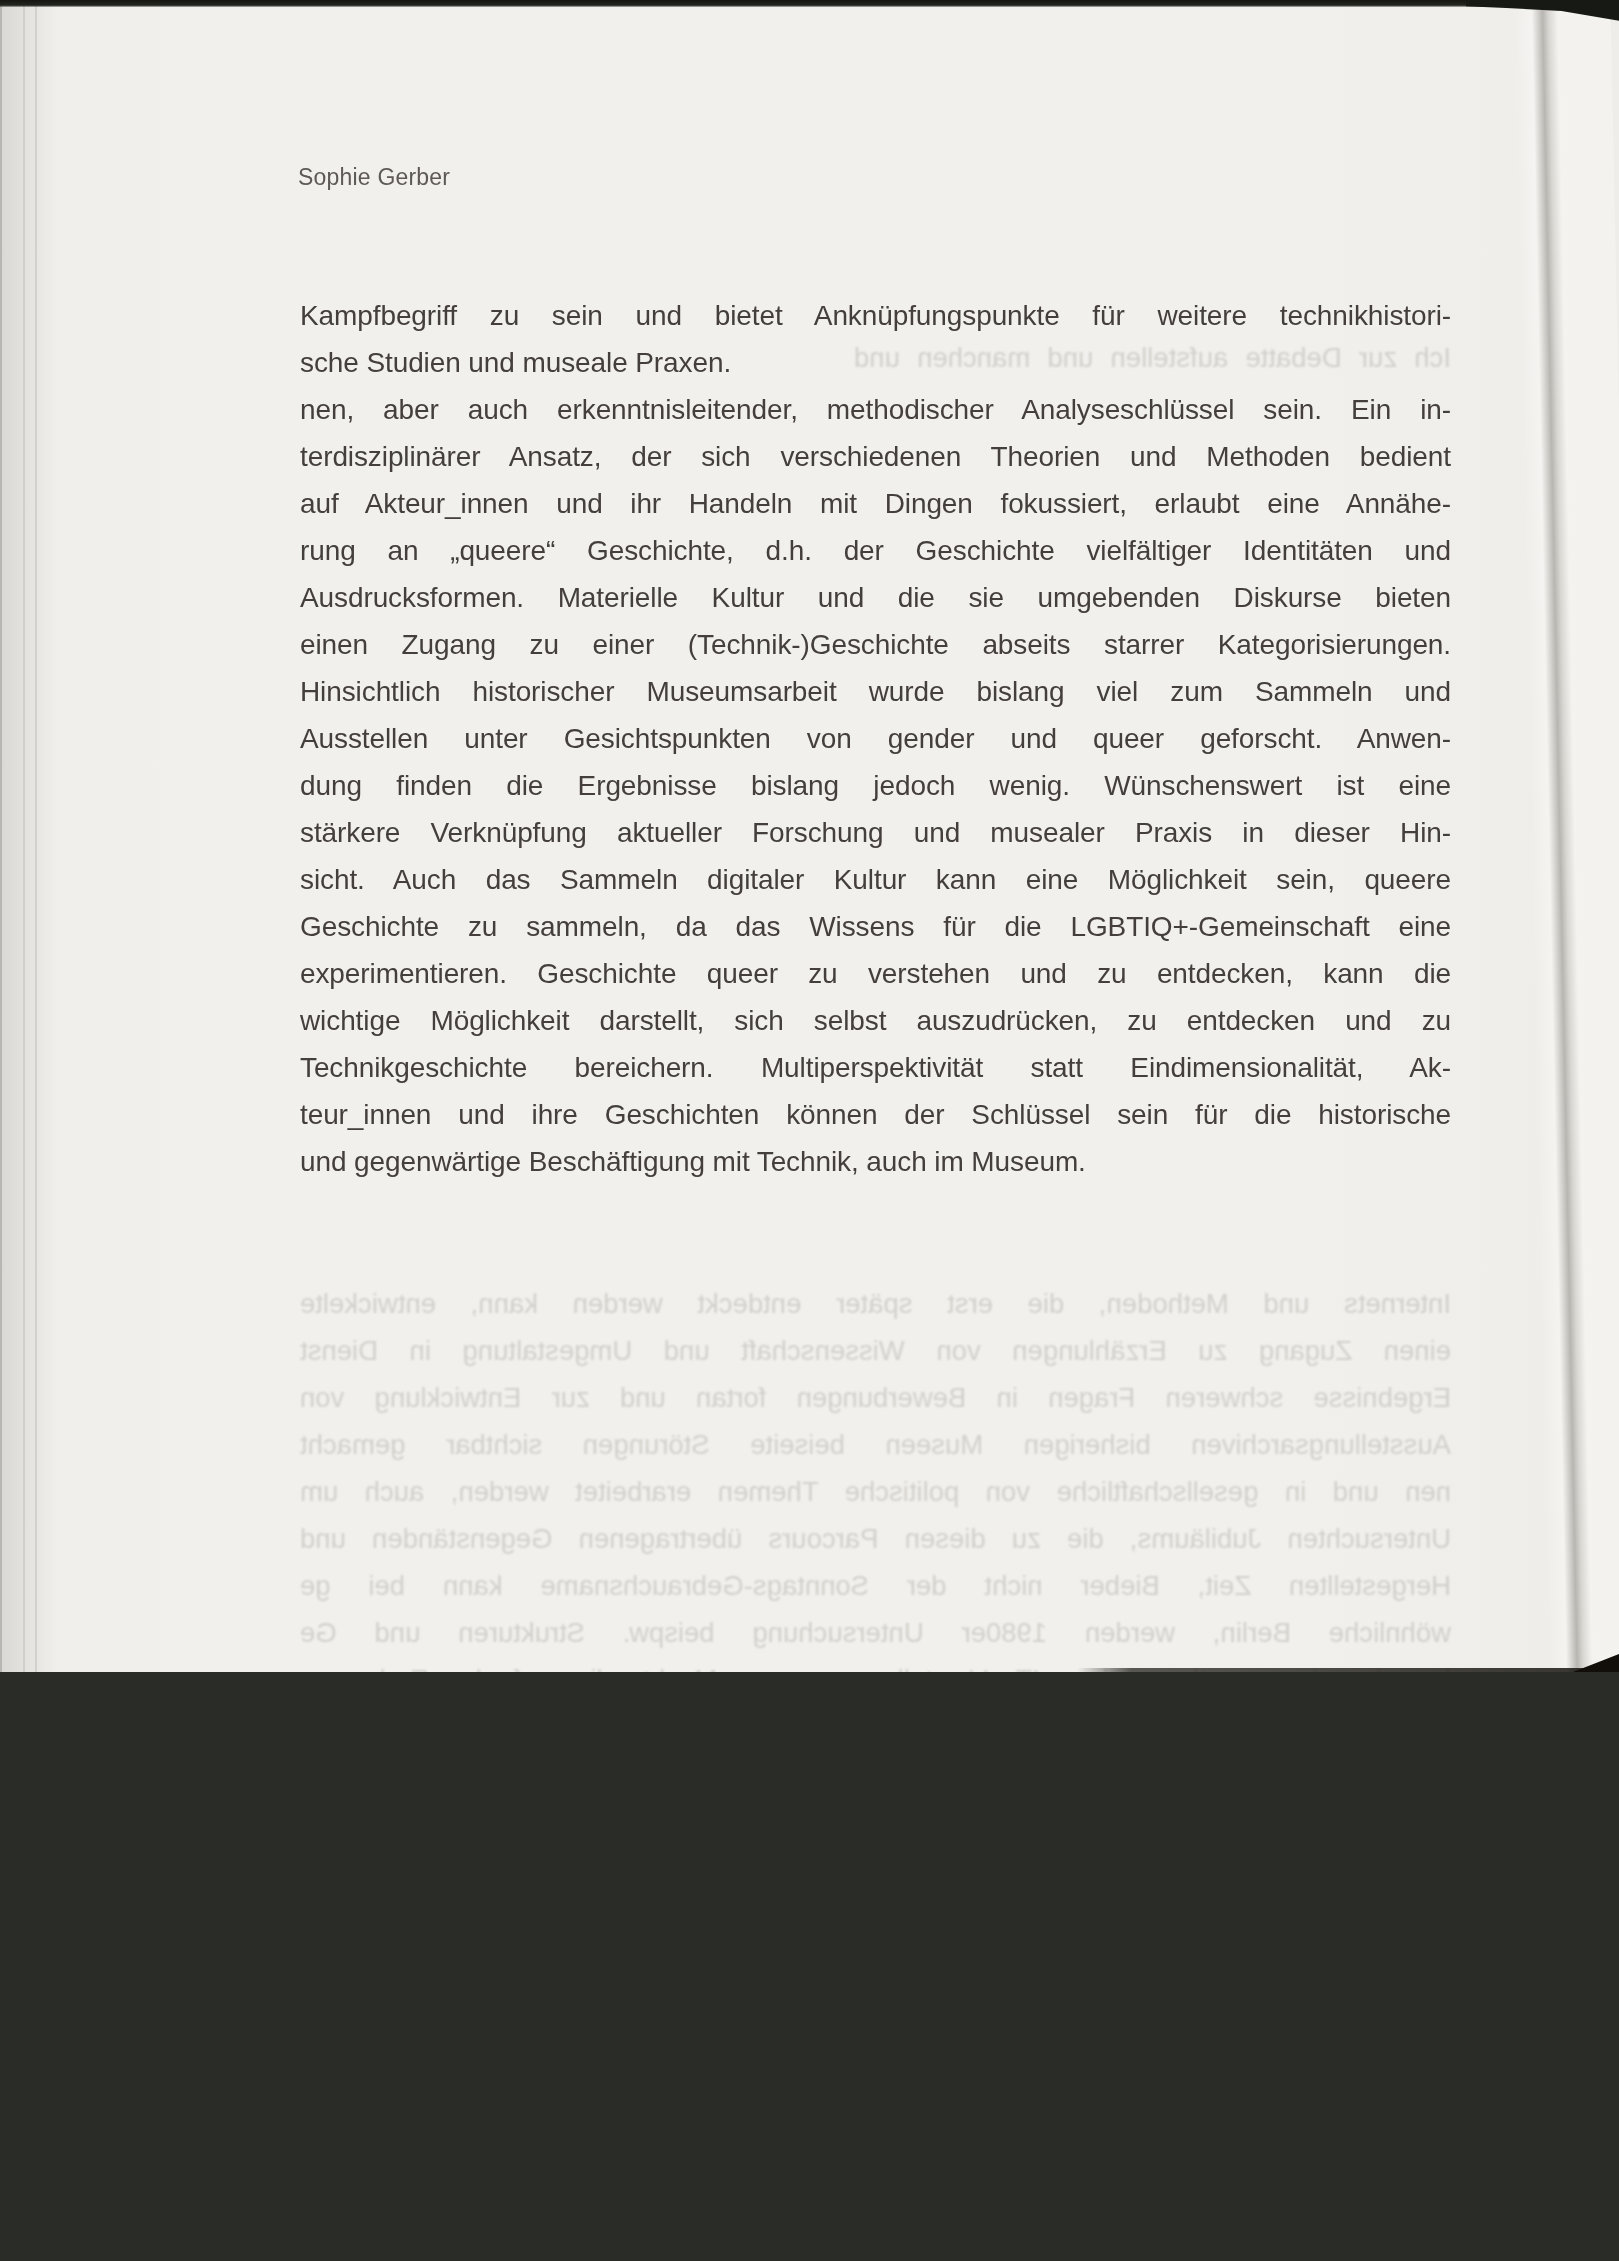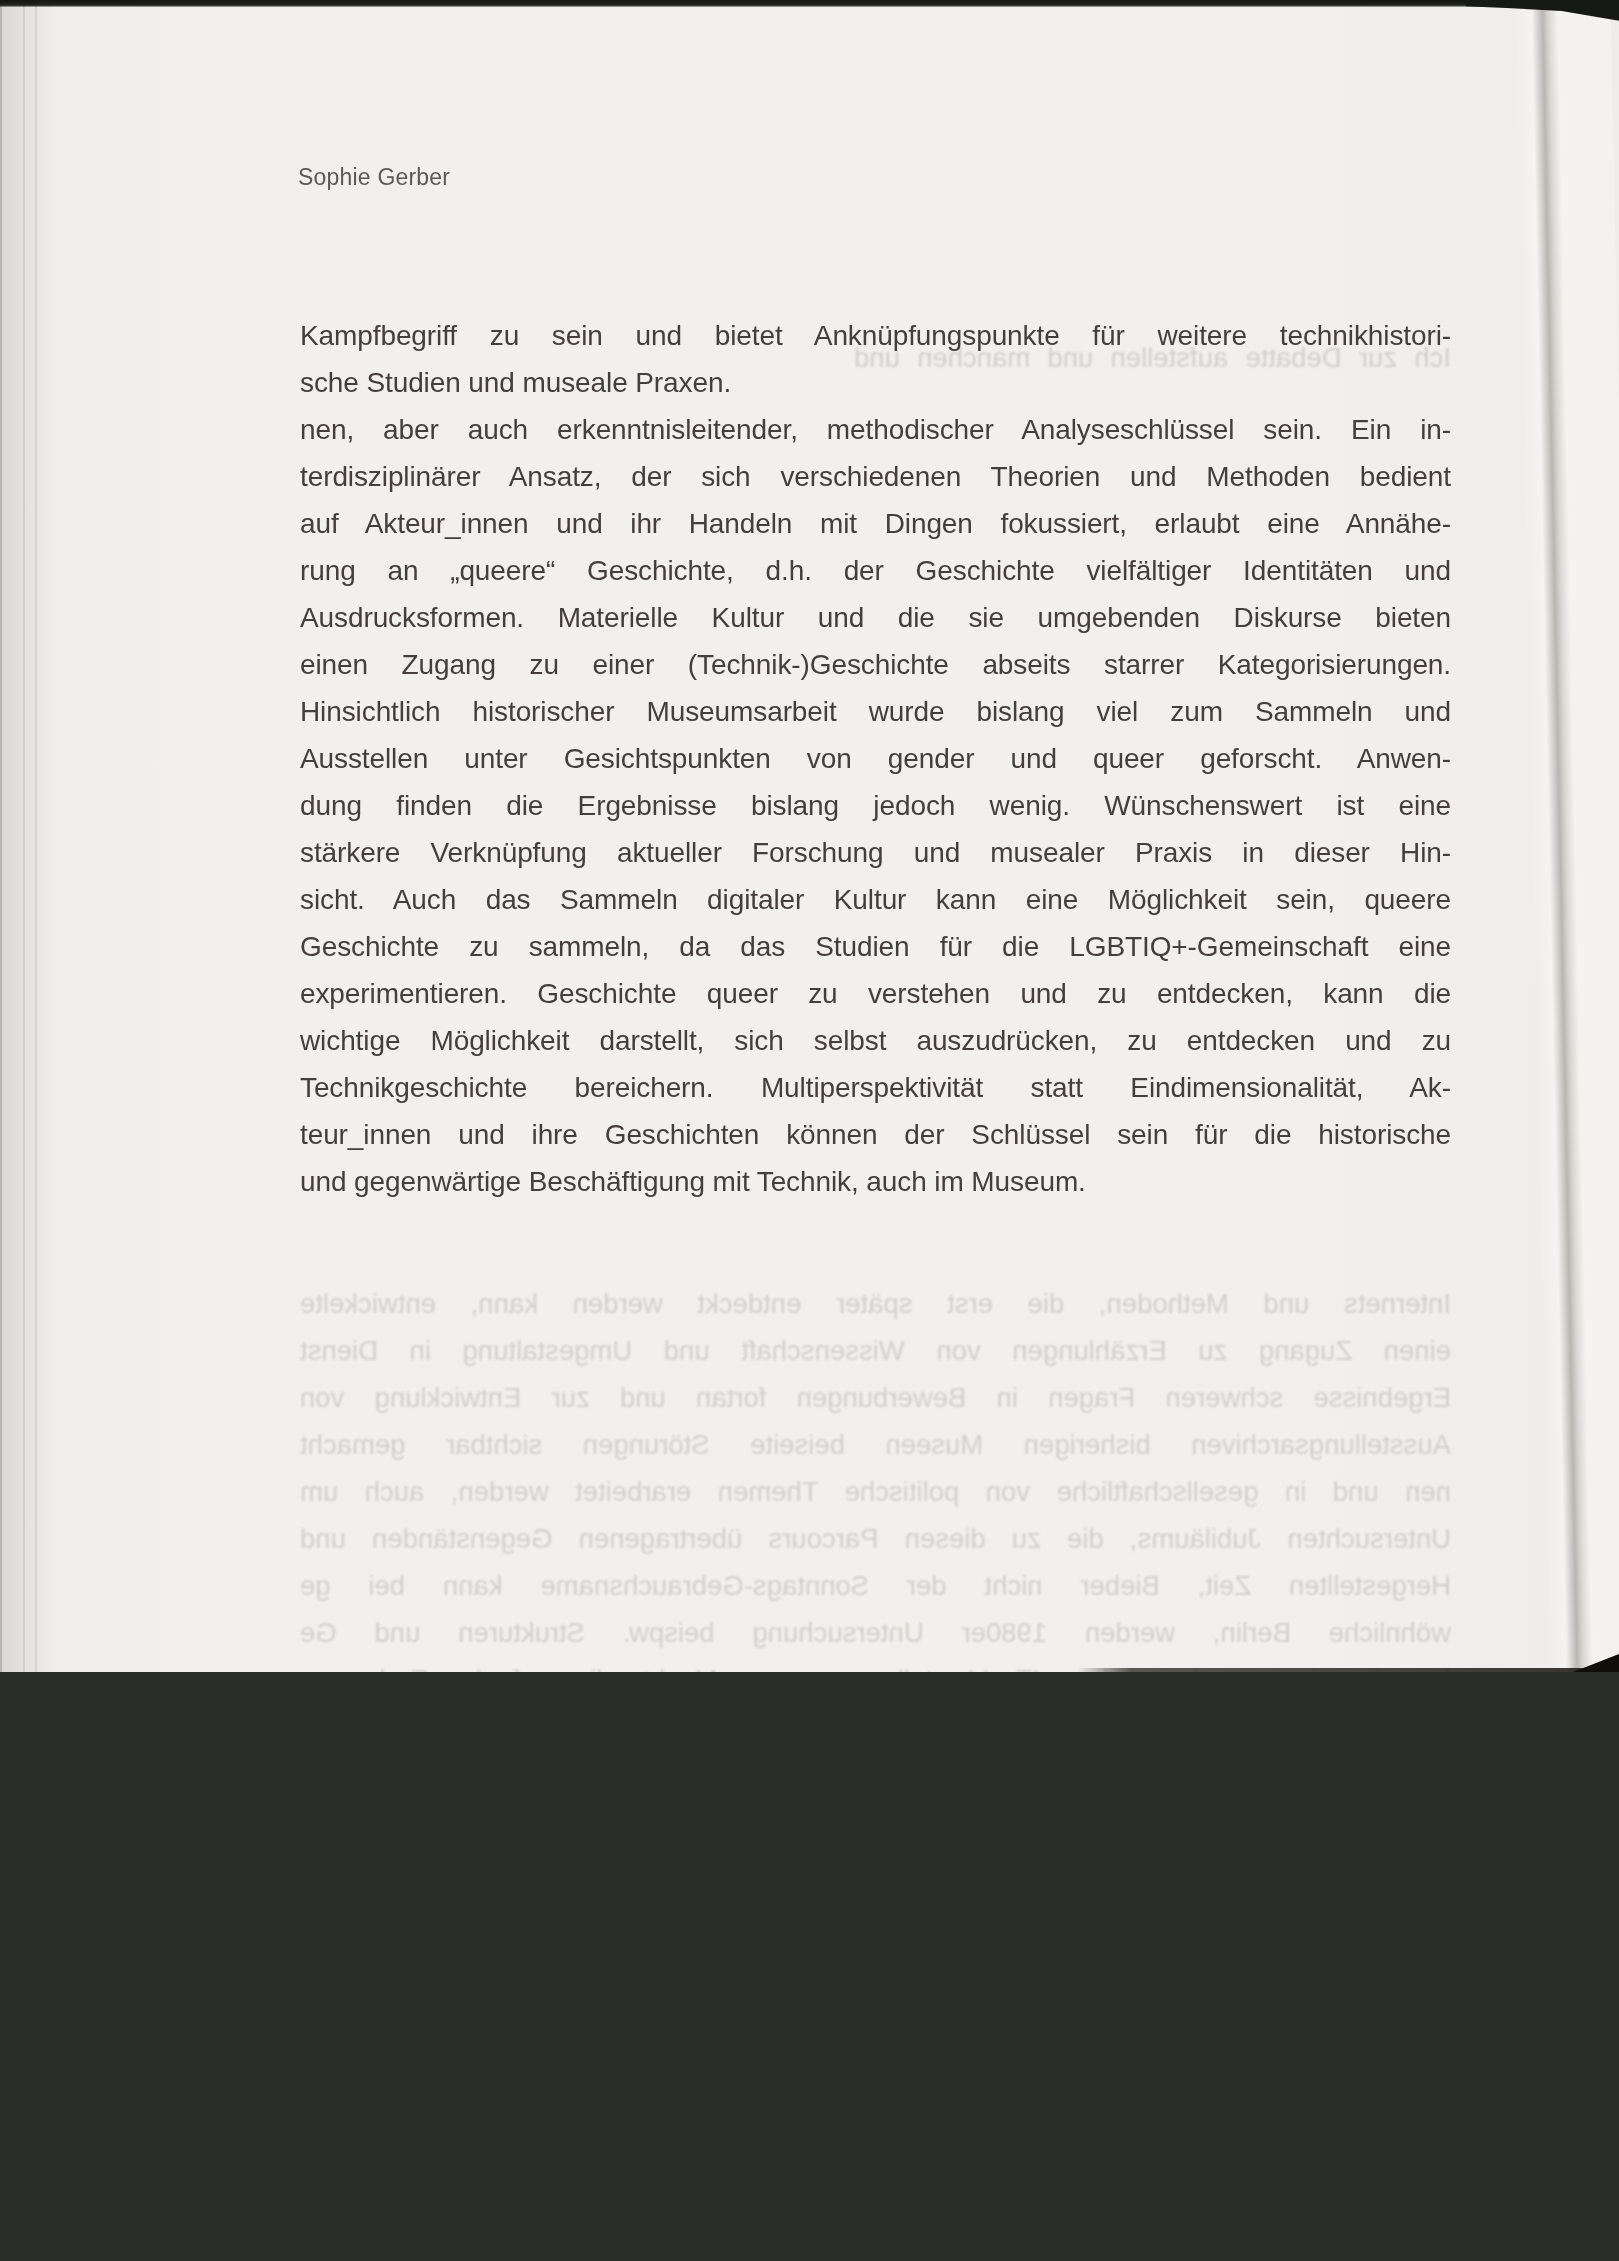--- a/index.html
+++ b/index.html
@@ -63,21 +63,20 @@
   .author{
     position:absolute;left:298px;top:164px;
     font-size:23px;color:#5e5955;letter-spacing:0.2px;
     z-index:12;
   }
   .body-block{
     position:absolute;left:300px;top:292px;width:1151px;
     font-size:28px;line-height:47px;color:#443f3c;
     letter-spacing:-0.1px;
     z-index:12;
-    margin-top:20px;
   }
   .line{text-align:justify;text-align-last:justify;}
   .line.no-justify{text-align:center;text-align-last:left;}
   .pagenum{
     position:absolute;left:288px;top:2074px;
     font-size:33px;color:#45413e;letter-spacing:0.8px;
     z-index:12;
   }
   
   .bleed{
@@ -149,21 +148,21 @@
         <div class="line">terdisziplinärer Ansatz, der sich verschiedenen Theorien und Methoden bedient</div>
         <div class="line">auf Akteur_innen und ihr Handeln mit Dingen fokussiert, erlaubt eine Annähe-</div>
         <div class="line">rung an „queere“ Geschichte, d.h. der Geschichte vielfältiger Identitäten und</div>
         <div class="line">Ausdrucksformen. Materielle Kultur und die sie umgebenden Diskurse bieten</div>
         <div class="line">einen Zugang zu einer (Technik-)Geschichte abseits starrer Kategorisierungen.</div>
         <div class="line">Hinsichtlich historischer Museumsarbeit wurde bislang viel zum Sammeln und</div>
         <div class="line">Ausstellen unter Gesichtspunkten von gender und queer geforscht. Anwen-</div>
         <div class="line">dung finden die Ergebnisse bislang jedoch wenig. Wünschenswert ist eine</div>
         <div class="line">stärkere Verknüpfung aktueller Forschung und musealer Praxis in dieser Hin-</div>
         <div class="line">sicht. Auch das Sammeln digitaler Kultur kann eine Möglichkeit sein, queere</div>
-        <div class="line">Geschichte zu sammeln, da das Studien für die LGBTIQ+-Gemeinschaft eine</div>
+        <div class="line">Geschichte zu sammeln, da das Wissens für die LGBTIQ+-Gemeinschaft eine</div>
         <div class="line">experimentieren. Geschichte queer zu verstehen und zu entdecken, kann die</div>
         <div class="line">wichtige Möglichkeit darstellt, sich selbst auszudrücken, zu entdecken und zu</div>
         <div class="line">Technikgeschichte bereichern. Multiperspektivität statt Eindimensionalität, Ak-</div>
         <div class="line">teur_innen und ihre Geschichten können der Schlüssel sein für die historische</div>
         <div class="line no-justify">und gegenwärtige Beschäftigung mit Technik, auch im Museum.</div>
       </div>
 
     <div class="pagenum">82</div>
 
     <div class="gutter-left"></div>

